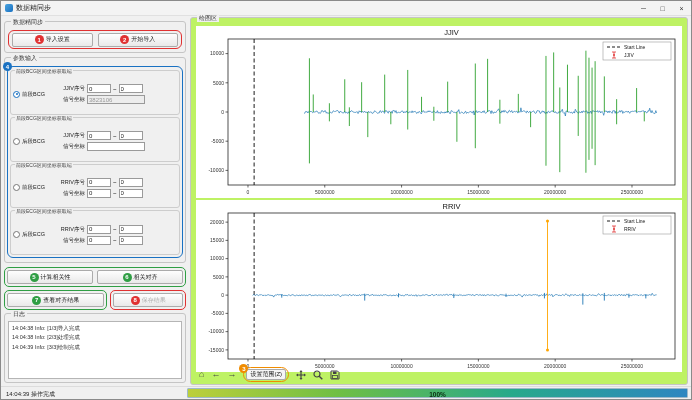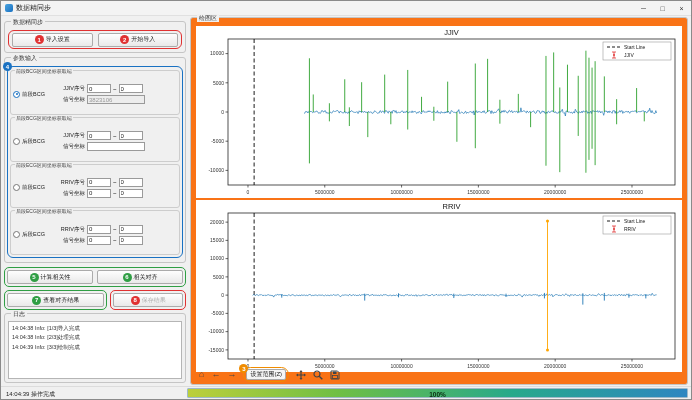--- a/index.html
+++ b/index.html
@@ -48,21 +48,21 @@
   .ann{border:1px solid;border-radius:5px;padding:2px;display:flex;gap:4px;}
   .ann.green{border-color:#2f9e44}.ann.red{border-color:#e03131}
   .btn-area .btn{flex:1;}
   .row2{display:flex;gap:3px;}
   .row2 .ann.green{flex:1.4}.row2 .ann.red{flex:1}
   .btn .lbl.dis{color:#b0b0b0;}
   .gb-log{top:296px;left:0;right:2px;bottom:2px;}
   .log-list{position:absolute;top:7px;left:3px;right:3px;bottom:3px;background:#fff;border:1px solid #b5b5b5;
     padding:2px 3px;font-size:5.5px;line-height:1.7;color:#333;overflow:hidden;}
   
-  .gb-plot{position:absolute;left:189px;top:16px;right:3px;bottom:14px;background:#f97316;padding-left:37px;}
+  .gb-plot{position:absolute;left:189px;top:16px;right:3px;bottom:14px;background:#bef264;padding-left:37px;}
   .chart{position:absolute;left:5px;right:5px;background:#fff;overflow:hidden;}
   .chart1{top:8px;height:172px;}
   .chart2{top:182px;height:172px;}
   .mpl-toolbar{position:absolute;left:8px;bottom:2px;height:15px;display:flex;align-items:center;gap:7px;}
   .tb-icon{font-size:9px;color:#444;line-height:1;display:flex;align-items:center;}
   .range-wrap{position:relative;border:1.5px solid #f08c00;border-radius:8px;padding:1px 2px;display:flex;align-items:center;}
   .badge-3{position:absolute;left:-5px;top:-4px;}
   .range-btn{font-size:6px;height:11px;border:1px solid #aaa;background:#f5f5f5;padding:0 3px;border-radius:2px;font-family:inherit;color:#222;display:flex;align-items:center;}
   
   .statusbar{position:absolute;left:0;right:0;bottom:0;height:13px;background:#f0f0f0;border-top:1px solid #dcdcdc;}

